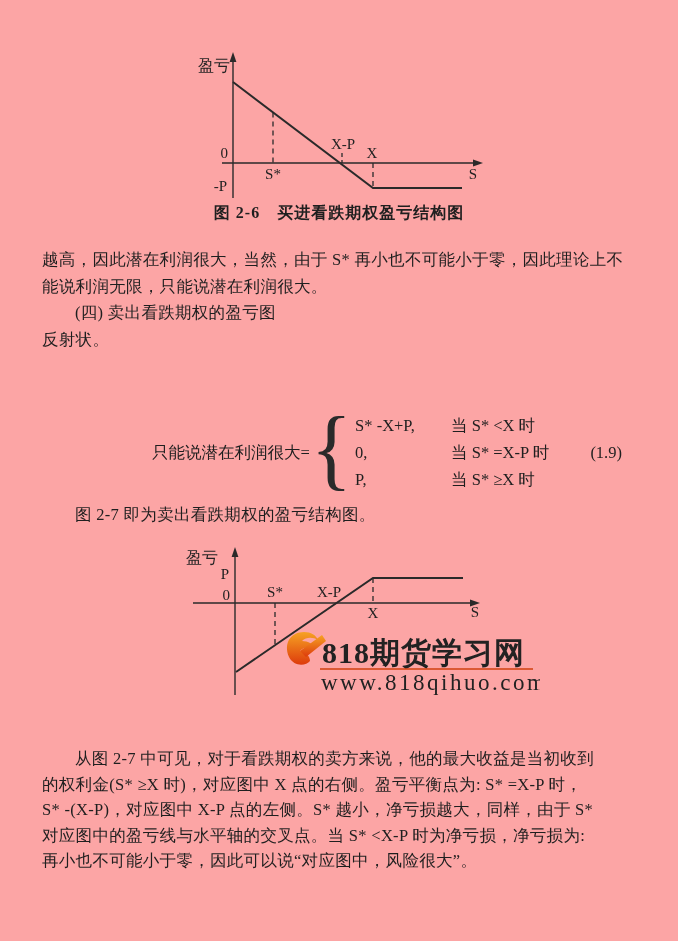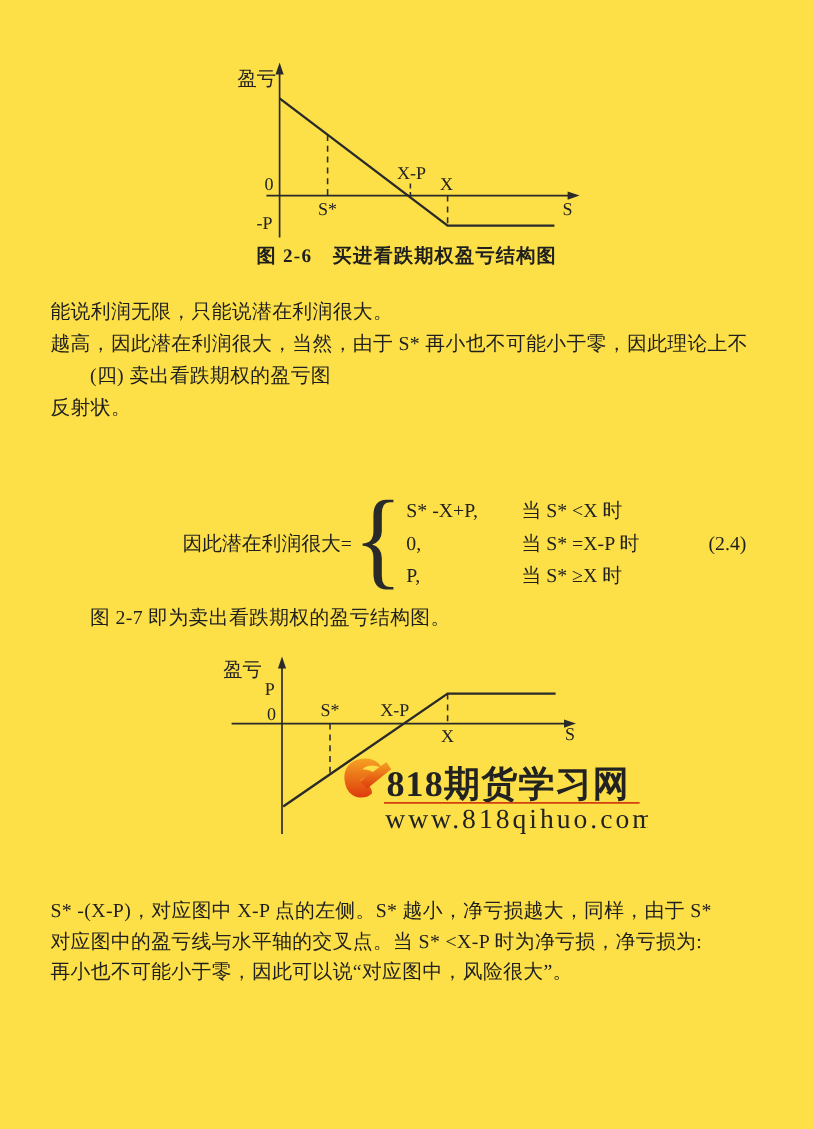--- a/index.html
+++ b/index.html
@@ -1,21 +1,21 @@
 <!DOCTYPE html>
 <html><head>
 <meta charset="utf-8">
 <style>
   * { margin: 0; padding: 0; box-sizing: border-box; }
   html, body { background: #e8e8e8; }
   .page {
     position: relative;
     width: 678px;
     height: 941px;
-    background: #fde047;
+    background: #fca5a5;
     margin: 0 auto;
     font-family: "Liberation Serif", "DejaVu Serif", serif;
     color: #1f1f1f;
     overflow: hidden;
   }
   .abs { position: absolute; }
   .bodytext { font-size: 16.5px; line-height: 26.5px; letter-spacing: 0.3px; }
   .indent { padding-left: 33px; }
   .caption {
     width: 100%;
@@ -72,44 +72,44 @@
       <text x="88" y="129" text-anchor="middle" class="axis-label">S*</text>
       <text x="158" y="99" text-anchor="middle" class="axis-label">X-P</text>
       <text x="187" y="108" text-anchor="middle" class="axis-label">X</text>
       <text x="288" y="129" text-anchor="middle" class="axis-label">S</text>
     </svg>
   </div>
 
   <div class="abs caption" style="top:203px;">图 2-6　买进看跌期权盈亏结构图</div>
 
   <div class="abs bodytext" style="left:42px; top:247px; width:602px;">
+    <div>越高，因此潜在利润很大，当然，由于 S* 再小也不可能小于零，因此理论上不</div>
     <div>能说利润无限，只能说潜在利润很大。</div>
-    <div>越高，因此潜在利润很大，当然，由于 S* 再小也不可能小于零，因此理论上不</div>
     <div class="indent">(四) 卖出看跌期权的盈亏图</div>
     <div>反射状。</div>
   </div>
 
   <div class="abs formula">
-    <span class="lhs">因此潜在利润很大=</span>
+    <span class="lhs">只能说潜在利润很大=</span>
     <span class="brace">{</span>
     <span class="cases">
       <span class="case-row">
         <span class="case-expr">S* -X+P,</span>
         <span>当 S* &lt;X 时</span>
       </span>
       <span class="case-row">
         <span class="case-expr">0,</span>
         <span>当 S* =X-P 时</span>
       </span>
       <span class="case-row">
         <span class="case-expr">P,</span>
         <span>当 S* ≥X 时</span>
       </span>
     </span>
-    <span class="eqnum">(2.4)</span>
+    <span class="eqnum">(1.9)</span>
   </div>
 
   <div class="abs bodytext indent" style="left:42px; top:502px; width:602px;">图 2-7 即为卖出看跌期权的盈亏结构图。</div>
 
   <div class="abs" style="left:150px; top:545px;">
     <svg width="390" height="158" viewBox="0 0 390 158">
       <defs>
         <linearGradient id="wmGrad" x1="0" y1="0" x2="0" y2="1">
           <stop offset="0" stop-color="#f6a223"></stop>
           <stop offset="1" stop-color="#dd3b0c"></stop>
@@ -139,18 +139,20 @@
         <path d="M150,106 L172,90 L176,96 L156,112 Z" fill="url(#wmGrad)"></path>
         <text x="172" y="118" class="wm-title" fill="#d2400f">818期货学习网</text>
         <line x1="170" y1="124" x2="383" y2="124" stroke="#d2400f" stroke-width="1.5"></line>
         <text x="171" y="145" class="wm-url" fill="#c6c6c6">www.818qihuo.com</text>
       </g>
     </svg>
   </div>
 
 
   <div class="abs bodytext" style="left:42px; top:746px; width:602px; line-height:25.5px;">
+    <div class="indent">从图 2-7 中可见，对于看跌期权的卖方来说，他的最大收益是当初收到</div>
+    <div>的权利金(S* ≥X 时)，对应图中 X 点的右侧。盈亏平衡点为: S* =X-P 时，</div>
     <div>S* -(X-P)，对应图中 X-P 点的左侧。S* 越小，净亏损越大，同样，由于 S*</div>
     <div>对应图中的盈亏线与水平轴的交叉点。当 S* &lt;X-P 时为净亏损，净亏损为:</div>
     <div>再小也不可能小于零，因此可以说“对应图中，风险很大”。</div>
   </div>
 
 </div>
 
 </body></html>

